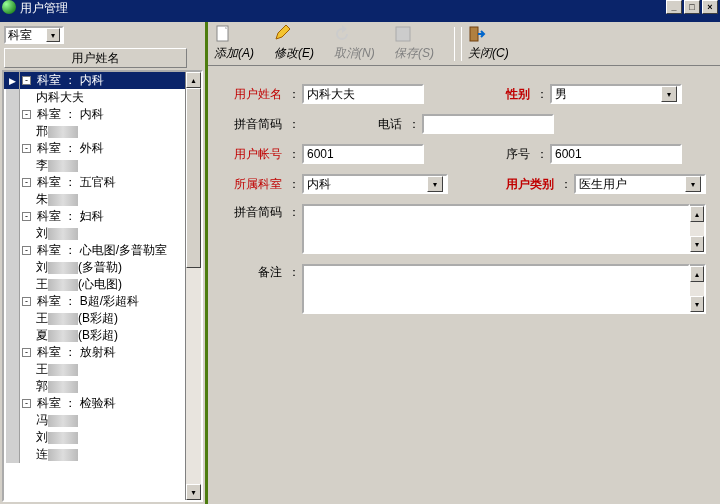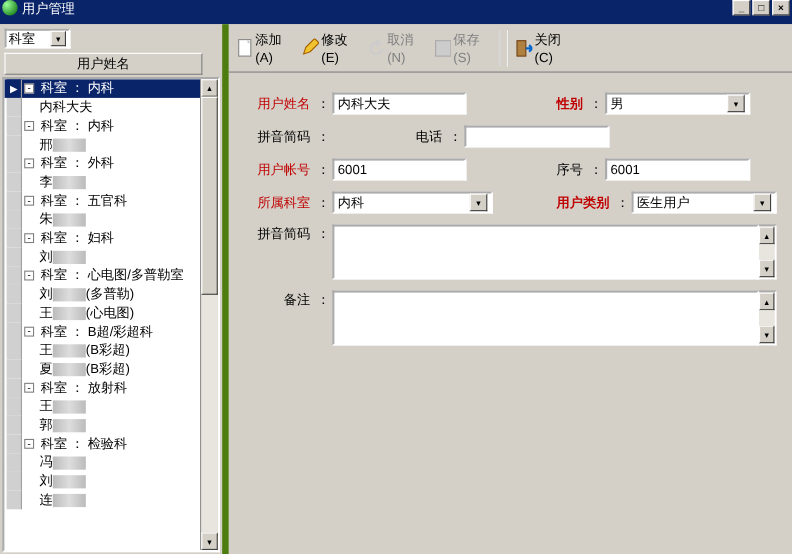--- a/index.html
+++ b/index.html
@@ -2,42 +2,42 @@
 <html><head>
 <meta charset="utf-8">
 <style>
 * { box-sizing: border-box; margin: 0; padding: 0; font-family: "SimSun", Arial, sans-serif; font-size: 12px; }
 body { width: 720px; height: 504px; background: #d4d0c8; overflow: hidden; }
 .titlebar { height: 22px; background: linear-gradient(#0a246a,#0a246a); color: #fff; display: flex; align-items: flex-start; padding: 0 2px; }
 .titlebar .ticon { width: 14px; height: 14px; background: radial-gradient(circle at 30% 30%, #9f9, #060); border-radius: 50%; margin-right: 4px; }
 .titlebar .spacer { flex: 1; }
 .winbtn { width: 16px; height: 14px; background: #d4d0c8; border: 1px solid #fff; border-right-color: #404040; border-bottom-color: #404040; margin-left: 2px; display: flex; align-items: center; justify-content: center; color: #000; font-family: Arial; font-size: 9px; font-weight: bold; line-height: 1; }
 .main { display: flex; height: 482px; }
-.left { width: 208px; border-right: 6px solid #4d7c0f; display: flex; flex-direction: column; background: #d4d0c8; }
+.left { width: 208px; border-right: 3px solid #4d7c0f; display: flex; flex-direction: column; background: #d4d0c8; }
 .dropdown-row { padding: 4px 4px 2px 4px; }
 .dd { width: 60px; height: 18px; background: #fff; border: 2px inset #fff; display: flex; align-items: center; padding: 0 2px; }
 .dd .arrow { margin-left: auto; width: 14px; height: 14px; background: #d4d0c8; border: 1px solid #fff; border-right-color:#404040; border-bottom-color:#404040; display:flex; align-items:center; justify-content:center; font-size:8px; }
 .colhdr { height: 20px; background: #d4d0c8; border: 1px solid #fff; border-right-color:#808080; border-bottom-color:#808080; display: flex; align-items: center; justify-content: center; margin: 2px 18px 0 4px; }
 .treewrap { flex: 1; display: flex; border: 2px inset #fff; margin: 2px 2px 2px 2px; background:#fff; }
 .tree { flex: 1; overflow: hidden; }
 .vscroll { width: 16px; background: #d4d0c8; border-left: 1px solid #808080; display:flex; flex-direction:column; }
 .sbtn { height: 16px; background: #d4d0c8; border: 1px solid #fff; border-right-color:#404040; border-bottom-color:#404040; display:flex; align-items:center; justify-content:center; font-size:8px; }
 .strack { flex:1; background:#e8e4de; position:relative; }
 .sthumb { position:absolute; left:0; right:0; top:0; height:180px; background:#d4d0c8; border:1px solid #fff; border-right-color:#404040; border-bottom-color:#404040; }
 .row { height: 17px; display: flex; align-items: center; padding-left: 2px; white-space: nowrap; color:#000; }
 .row.sel { background: #0a246a; color: #fff; }
 .gutter { width: 14px; height: 100%; display:flex; align-items:center; justify-content:center; color:#000; font-size:9px; background:#d0d0d0; border-right:1px solid #a0a0a0; margin-right:2px; }
 .row.sel .gutter { color:#fff; background:#0a246a; }
 .exp { width: 9px; height: 9px; border: 1px solid #808080; background:#fff; color:#000; display:flex; align-items:center; justify-content:center; font-size:9px; line-height:1; margin-right:4px; }
 .row .txt { padding-left: 2px; }
 .row.l1 .txt { padding-left: 14px; }
 .blur { display:inline-block; width:30px; height:12px; background:linear-gradient(90deg,#bbb,#ddd,#bbb); vertical-align:middle; }
 .right { flex: 1; display: flex; flex-direction: column; background: #d4d0c8; }
 .toolbar { height: 44px; border-bottom: 1px solid #808080; display: flex; align-items: center; padding: 2px 6px; gap: 6px; }
-.tbtn { width: 54px; display: flex; flex-direction: row; align-items: center; gap: 2px; padding: 2px 0; }
+.tbtn { width: 54px; display: flex; flex-direction: column; align-items: flex-start; gap: 2px; padding: 2px 0; font-style: italic; }
 .tbtn.disabled { color: #808080; }
 .tbtn svg { width: 18px; height: 18px; }
 .sep { width: 1px; height: 34px; background: #808080; border-right: 1px solid #fff; }
 .form { padding: 18px 14px; }
 .frow { display: flex; align-items: center; margin-bottom: 10px; gap: 6px; }
 .lbl { width: 60px; text-align: right; }
 .lbl.red { color: #c00000; }
 .lbl2 { width: 60px; text-align: right; margin-left: 40px; }
 .lbl2.red { color: #c00000; font-weight: bold; }
 input.fld, .combo { width: 122px; height: 20px; border: 2px inset #fff; background: #fff; padding: 0 3px; font-size: 12px; }

